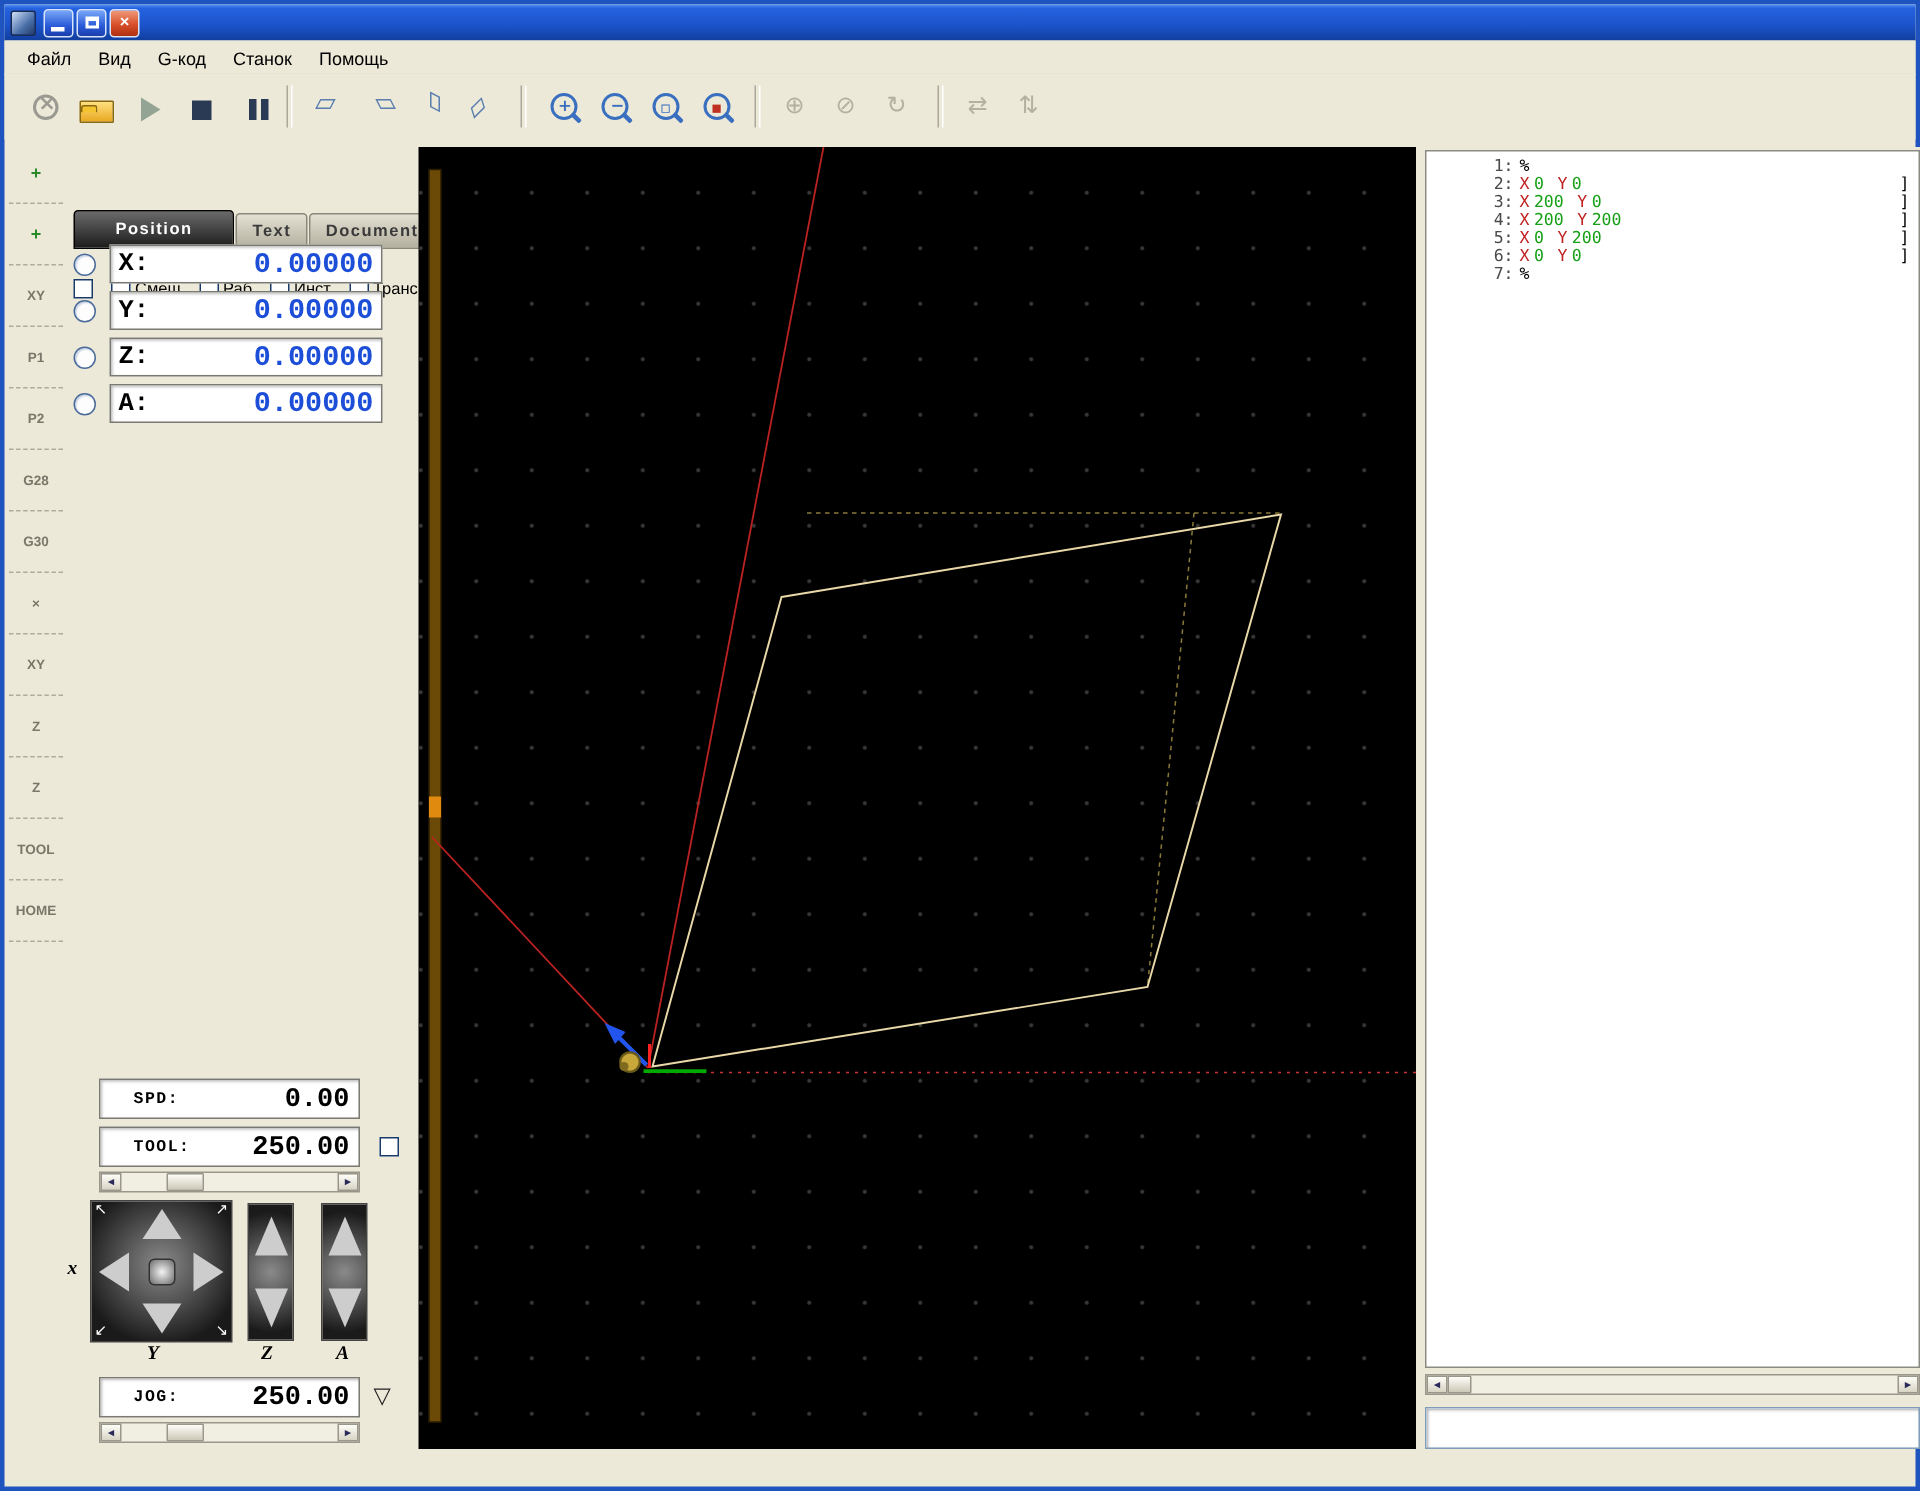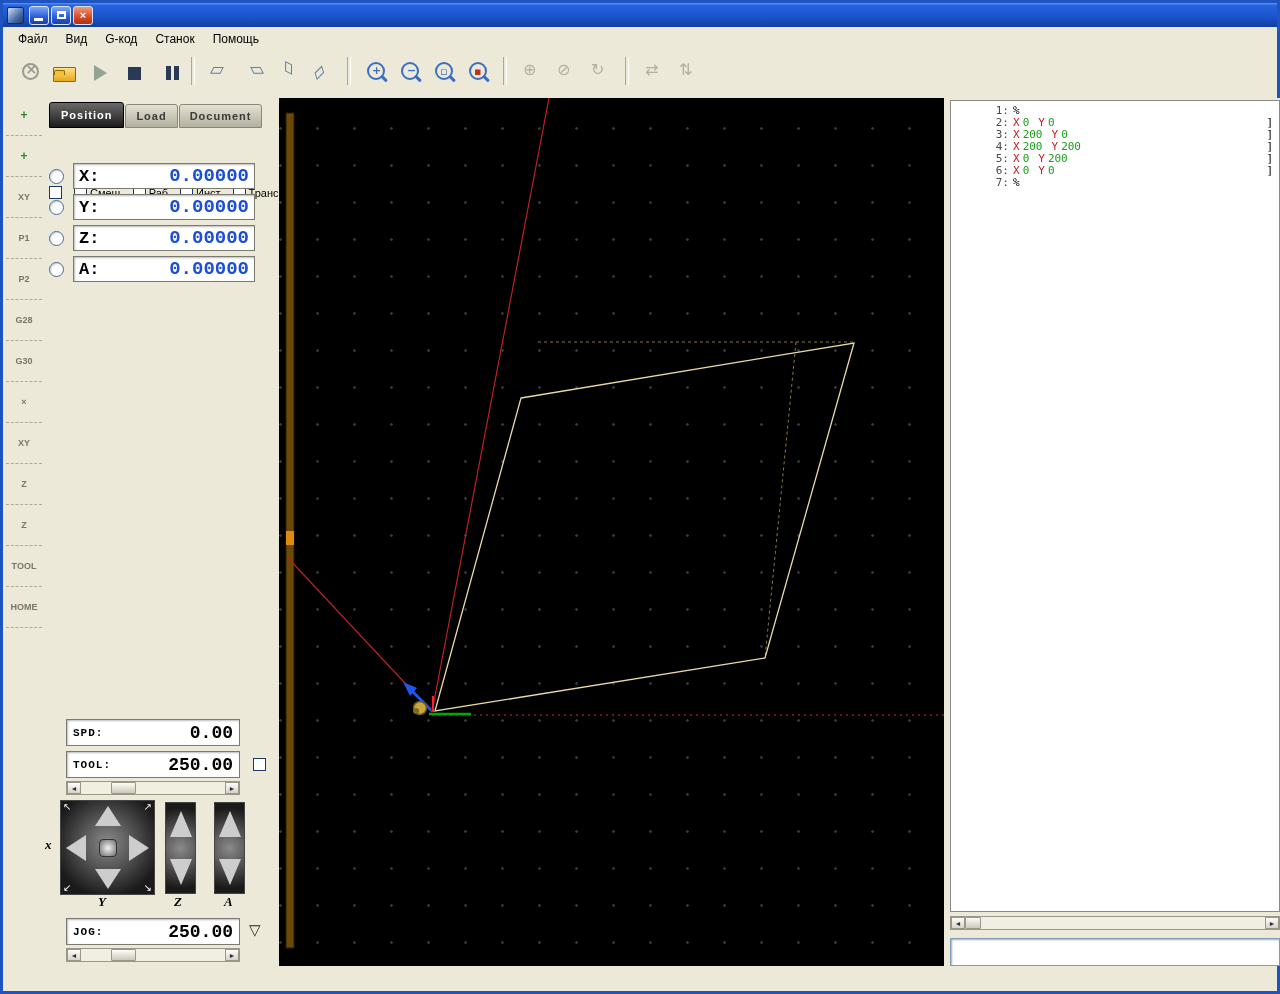--- a/index.html
+++ b/index.html
@@ -75,37 +75,37 @@
   .sb-btn{border:none;background:transparent;font:bold 9px "Liberation Sans",sans-serif;color:#7a766a;
     padding:2px;cursor:default;}
   .sb-green{color:#2a8a2a;font-size:12px;}
 
   
   .control-panel{position:absolute;left:39px;top:90px;width:237px;height:870px;}
   .tabs{position:absolute;left:7px;top:9px;display:flex;align-items:flex-end;}
   .tab{padding:5px 10px;font:bold 11px "Liberation Sans",sans-serif;letter-spacing:1px;
     background:linear-gradient(#e4e0d2,#b4b0a0);color:#3a3a3a;border:1px solid #8a867a;
     border-radius:3px 3px 0 0;margin-right:1px;}
-  .tab-active{background:linear-gradient(#6a6a6a,#1c1c1c);color:#fff;border-color:#000;padding:6px 11px;}
+  .tab-active{background:linear-gradient(#6a6a6a,#1c1c1c);color:#fff;border-color:#000;padding:6px 27px;margin-top:38px;}
   .cbrow{position:absolute;left:7px;top:53px;display:flex;align-items:center;gap:12px;width:228px;margin-top:40px;}
   .cb-wrap{display:inline-flex;align-items:center;gap:3px;}
   .cb{width:11px;height:11px;background:#fff;border:1px solid #1a3a6a;display:inline-block;}
   .cb-label{font-size:11px;color:#000;}
   .axes{position:absolute;left:7px;top:70px;}
   .axis-row{display:flex;align-items:center;height:26px;margin-bottom:5px;}
   .radio{width:13px;height:13px;border:1px solid #4a6a9a;border-radius:50%;background:#fdfdfd;
     margin-right:9px;flex:0 0 auto;box-shadow:inset 1px 1px 1px #c8d4e4;}
   .axis-box{width:182px;height:26px;background:#fff;border:1px solid #7a7a72;display:flex;
     align-items:center;padding:0 5px;box-sizing:border-box;box-shadow:inset 1px 1px 2px #bbb;}
   .axis-label{font:bold 17px "Liberation Mono",monospace;color:#000;}
   .axis-value{font:bold 19px "Liberation Mono",monospace;color:#1d4ed8;margin-left:auto;}
 
   .val-box{position:absolute;width:174px;height:27px;background:#fff;border:1px solid #7a7a72;
     display:flex;align-items:center;padding:0 6px;box-sizing:border-box;box-shadow:inset 1px 1px 2px #bbb;}
-  .vb-label{font:bold 11px "Liberation Mono",monospace;letter-spacing:1px;color:#000;}
+  .vb-label{font:bold 11px "Liberation Mono",monospace;letter-spacing:1px;color:#000;margin-left:16px;}
   .vb-value{font:bold 18px "Liberation Mono",monospace;color:#000;margin-left:auto;}
   .box-spd{left:24px;top:626px;}
   .box-ovrd{left:24px;top:658px;}
   .box-jog{left:24px;top:825px;}
   .mini-cb{position:absolute;left:211px;top:665px;width:11px;height:11px;background:#fff;border:1px solid #1a3a6a;}
   .jog-dd{position:absolute;left:207px;top:828px;font-size:15px;color:#222;}
 
   
   .hscroll{display:flex;height:14px;border:1px solid #9a968a;background:#f1efe2;box-sizing:border-box;}
   .sb1{position:absolute;left:24px;top:688px;width:174px;}
@@ -300,21 +300,21 @@
         <button class="sb-btn">TOOL</button>
       </div>
       <div class="sb-item">
         <button class="sb-btn">HOME</button>
       </div>
     </div>
 
   <div class="control-panel">
     <div class="tabs" id="tabs">
         <span class="tab tab-active">Position</span>
-        <span class="tab">Load</span>
+        <span class="tab">Text</span>
         <span class="tab">Document</span>
       </div>
     <div class="cbrow" id="cbrow">
         <span class="cb-wrap">
           <span class="cb"></span>
         </span>
         <span class="cb-wrap">
           <span class="cb"></span>
           <span class="cb-label">Смещ</span>
         </span>

